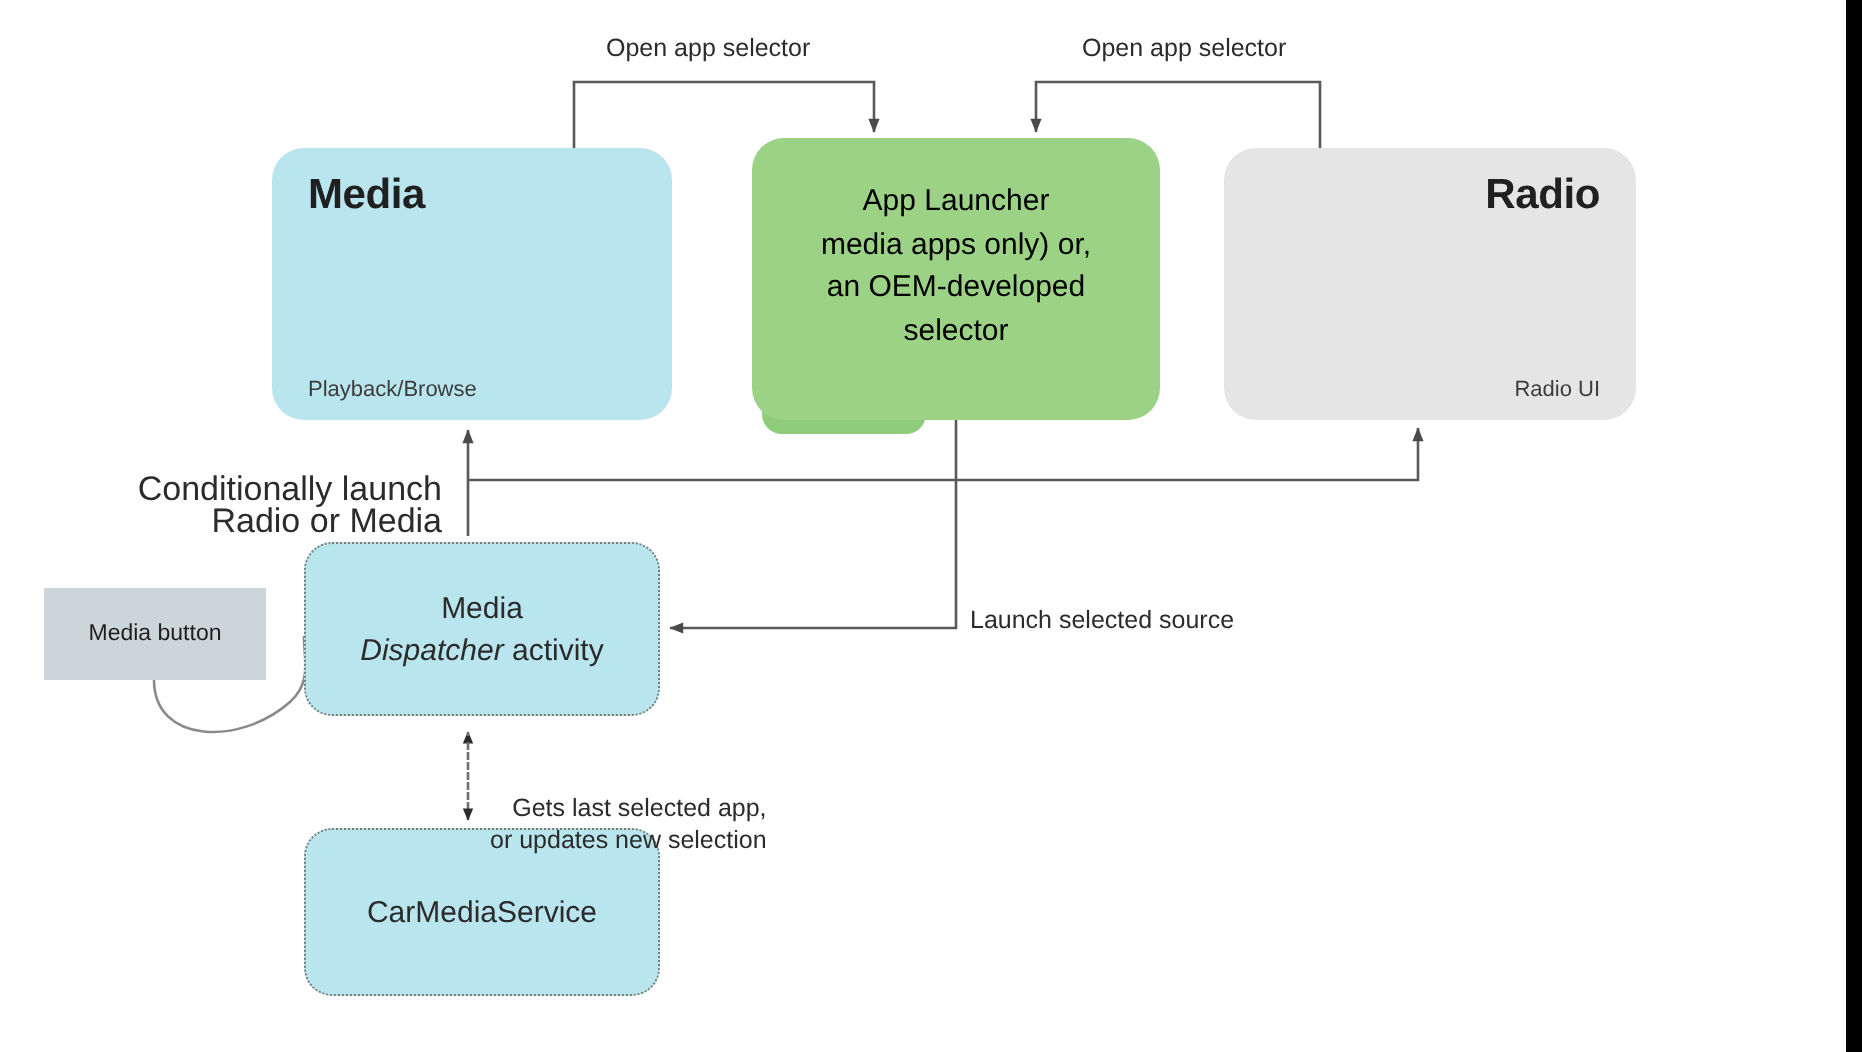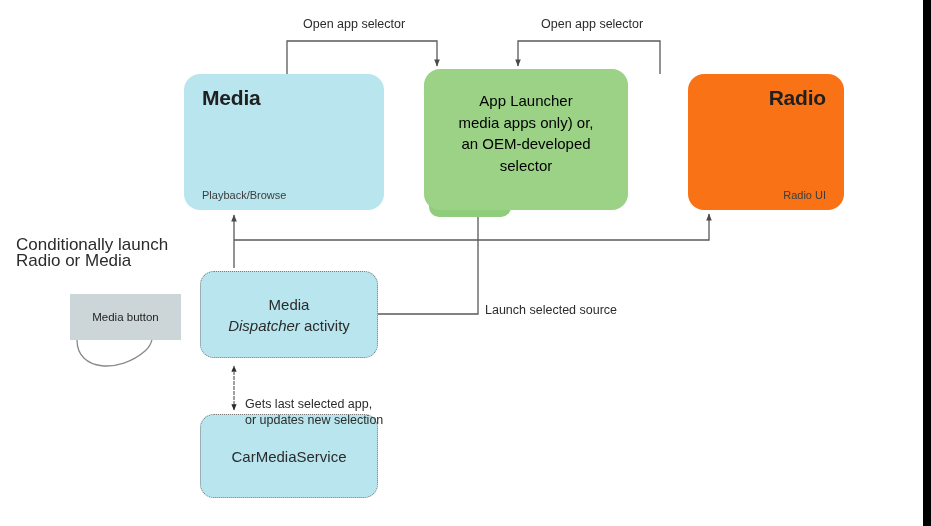--- a/index.html
+++ b/index.html
@@ -23,46 +23,45 @@
     position: absolute;
     left: 0;
     top: 0;
     width: 931px;
     height: 526px;
     pointer-events: none;
   }
   .node {
     position: absolute;
     box-sizing: border-box;
-    margin-left: 48px;
   }
   
   .app-box {
     border-radius: 16px;
   }
   .box-media {
     left: 136px;
     top: 74px;
     width: 200px;
     height: 136px;
     background: #b9e5ee;
   }
   .box-launcher {
     left: 376px;
     top: 69px;
     width: 204px;
     height: 141px;
     background: #9bd286;
   }
   .box-radio {
-    left: 640px;
+    left: 612px;
     top: 74px;
-    width: 156px;
+    width: 206px;
     height: 136px;
-    background: #f97316;
+    background: #e5e5e5;
   }
   .app-title {
     position: absolute;
     font-size: 21px;
     font-weight: bold;
     color: #202020;
     letter-spacing: -0.2px;
     white-space: nowrap;
   }
   .app-title.left  { left: 18px;  top: 12px; }
@@ -148,20 +147,21 @@
     color: #1f1f1f;
   }
 
   
   .edge-label {
     position: absolute;
     font-size: 12.5px;
     line-height: 15.5px;
     color: #2b2b2b;
     white-space: nowrap;
+    text-align: right;
   }
   .lbl-open-1 { left: 303px; top: 17px; }
   .lbl-open-2 { left: 541px; top: 17px; }
   .lbl-cond {
     left: 16px;
     top: 221px;
     width: 205px;
     white-space: normal;
     font-size: 17px;
     line-height: 16px;

